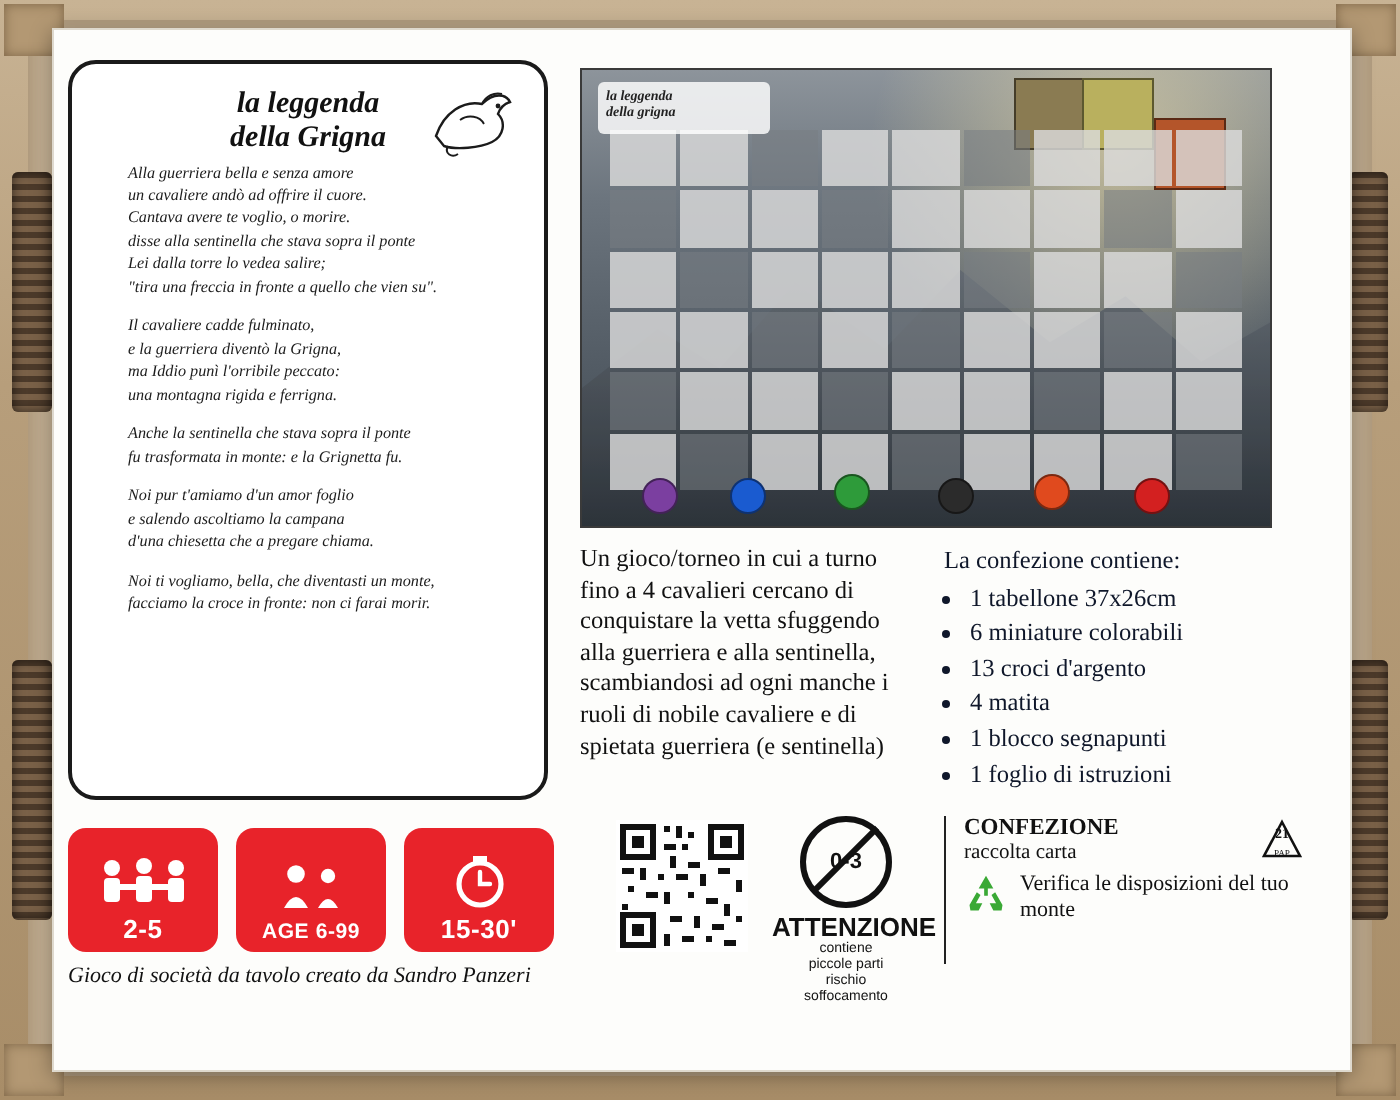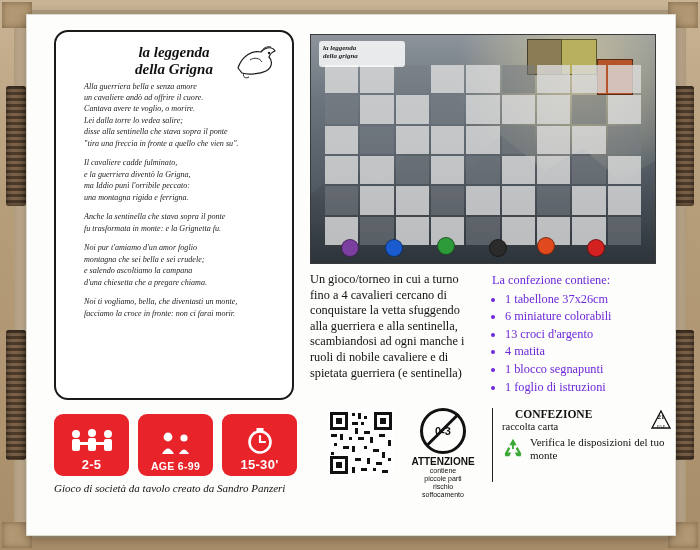--- a/index.html
+++ b/index.html
@@ -40,21 +40,21 @@
   .corner{
     position:absolute;width:30px;height:26px;background:#b39873;
     box-shadow:inset 0 0 6px rgba(70,50,25,.5);
   }
   .corner.tl{left:2px;top:2px;}
   .corner.tr{right:2px;top:2px;}
   .corner.bl{left:2px;bottom:2px;}
   .corner.br{right:2px;bottom:2px;}
 
   
-  .content{position:absolute;left:40px;top:24px;width:628px;height:500px;}
+  .content{position:absolute;left:20px;top:24px;width:628px;height:500px;}
 
   
   .poem-panel{
     position:absolute;left:14px;top:6px;width:240px;height:370px;
     border:2px solid #1a1a1a;border-radius:14px;
     background:#fff;
     padding:6px 10px;box-sizing:border-box;
   }
   .poem-title{
     text-align:center;font-family:"Liberation Serif",serif;
@@ -112,21 +112,21 @@
     font-size:7px;color:#222;line-height:1.15;padding:3px 4px;box-sizing:border-box;
   }
 
   
   .desc{
     position:absolute;left:270px;top:248px;width:170px;
     font-family:"Liberation Serif",serif;font-size:12.3px;line-height:1.27;color:#111;
   }
   .contents{
     position:absolute;left:452px;top:248px;width:180px;
-    font-family:"Liberation Serif",serif;font-size:12.3px;line-height:1.35;color:#6d28d9;
+    font-family:"Liberation Serif",serif;font-size:12.3px;line-height:1.35;color:#0f172a;
   }
   .contents ul{margin:2px 0 0 0;padding-left:13px;}
   .contents li{margin:0 0 1px 0;}
 
   
   .badges{position:absolute;left:14px;top:390px;width:244px;height:62px;display:flex;gap:9px;}
   .badge{
     width:75px;height:62px;background:#e8232a;border-radius:9px;
     color:#fff;display:flex;flex-direction:column;align-items:center;justify-content:flex-end;
     padding-bottom:4px;box-sizing:border-box;
@@ -147,29 +147,29 @@
   .warn{position:absolute;left:366px;top:384px;width:74px;text-align:center;}
   .warn .circle{
     width:40px;height:40px;border-radius:50%;border:3px solid #111;margin:0 auto;
     position:relative;font-weight:bold;font-size:11px;color:#111;
     display:flex;align-items:center;justify-content:center;
   }
   .warn .circle:after{
     content:"";position:absolute;left:-2px;top:17px;width:44px;height:3px;background:#111;
     transform:rotate(-45deg);transform-origin:center;
   }
-  .warn .wt{font-weight:bold;font-size:10px;color:#111;margin-top:2px;}
+  .warn .wt{font-weight:bold;font-size:13px;color:#111;margin-top:2px;}
   .warn .wb{font-size:7px;line-height:1.15;color:#111;}
 
   .vline{position:absolute;left:452px;top:384px;width:1px;height:74px;background:#222;}
 
   
   .recy{position:absolute;left:462px;top:384px;width:170px;font-family:"Liberation Serif",serif;color:#111;}
   .recy-row{display:flex;align-items:center;gap:6px;margin-bottom:3px;}
-  .recy-txt b{font-size:11.5px;display:block;line-height:1.1;margin-left:13px;}
+  .recy-txt b{font-size:11.5px;display:block;line-height:1.1;}
   .recy-txt span{font-size:10.5px;display:block;line-height:1.1;}
   .tri{position:relative;width:22px;height:22px;}
   .tri svg{display:block;}
   .tri .code{
     position:absolute;left:0;top:4px;width:22px;text-align:center;
     font-size:7px;font-weight:bold;color:#111;
   }
   .tri .lab{position:absolute;left:0;top:15px;width:22px;text-align:center;font-size:4.6px;color:#111;}
   .recy-last{display:flex;align-items:center;gap:6px;margin-top:4px;}
   .recy-last span{font-size:11px;line-height:1.15;}
@@ -208,37 +208,36 @@
       </div>
       <div class="poem-title">
         <span>la leggenda</span>
         <span class="l2">della Grigna</span>
       </div>
       <div class="poem-body">
         <div class="poem-stanza">
           <div>Alla guerriera bella e senza amore</div>
           <div>un cavaliere andò ad offrire il cuore.</div>
           <div>Cantava avere te voglio, o morire.</div>
+          <div>disse alla sentinella che stava sopra il ponte</div>
           <div>Lei dalla torre lo vedea salire;</div>
-          <div>disse alla sentinella che stava sopra il ponte</div>
           <div>"tira una freccia in fronte a quello che vien su".</div>
         </div>
         <div class="poem-stanza">
           <div>Il cavaliere cadde fulminato,</div>
           <div>e la guerriera diventò la Grigna,</div>
           <div>ma Iddio punì l'orribile peccato:</div>
           <div>una montagna rigida e ferrigna.</div>
         </div>
         <div class="poem-stanza">
           <div>Anche la sentinella che stava sopra il ponte</div>
           <div>fu trasformata in monte: e la Grignetta fu.</div>
         </div>
         <div class="poem-stanza">
           <div>Noi pur t'amiamo d'un amor foglio</div>
-          <div>montagna che sei bella e sei crudele;</div>
           <div>e salendo ascoltiamo la campana</div>
           <div>d'una chiesetta che a pregare chiama.</div>
         </div>
         <div class="poem-stanza">
           <div>Noi ti vogliamo, bella, che diventasti un monte,</div>
           <div>facciamo la croce in fronte: non ci farai morir.</div>
         </div>
       </div>
     </div>
 

